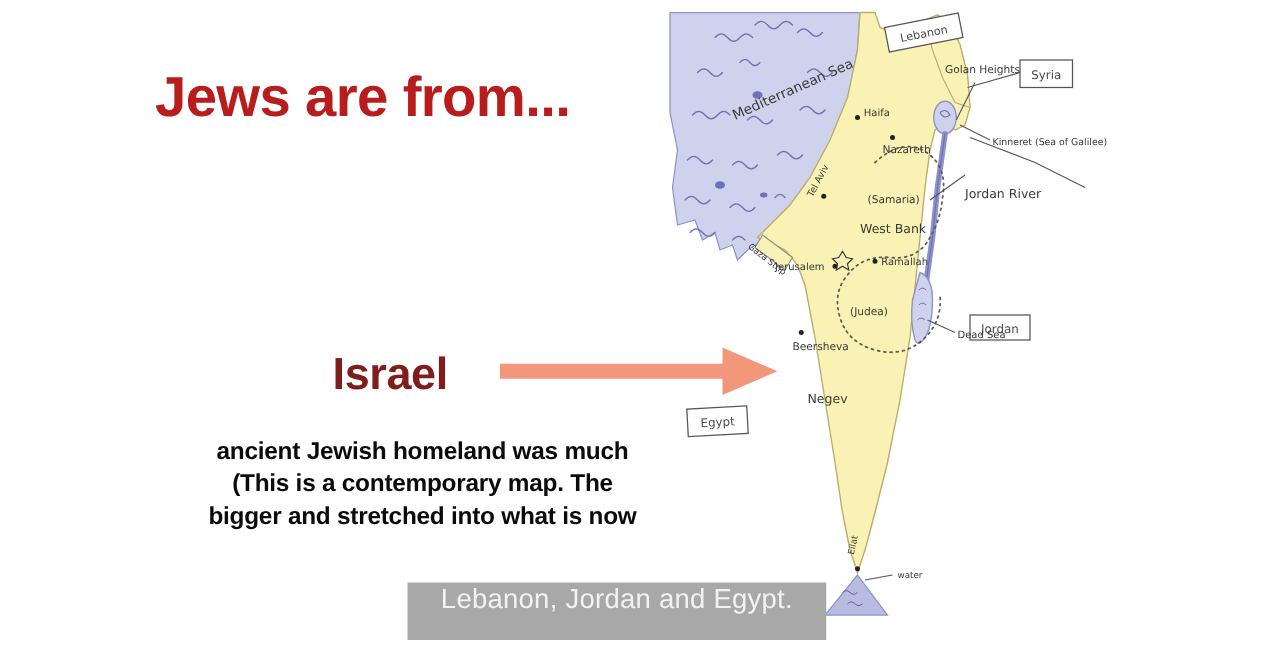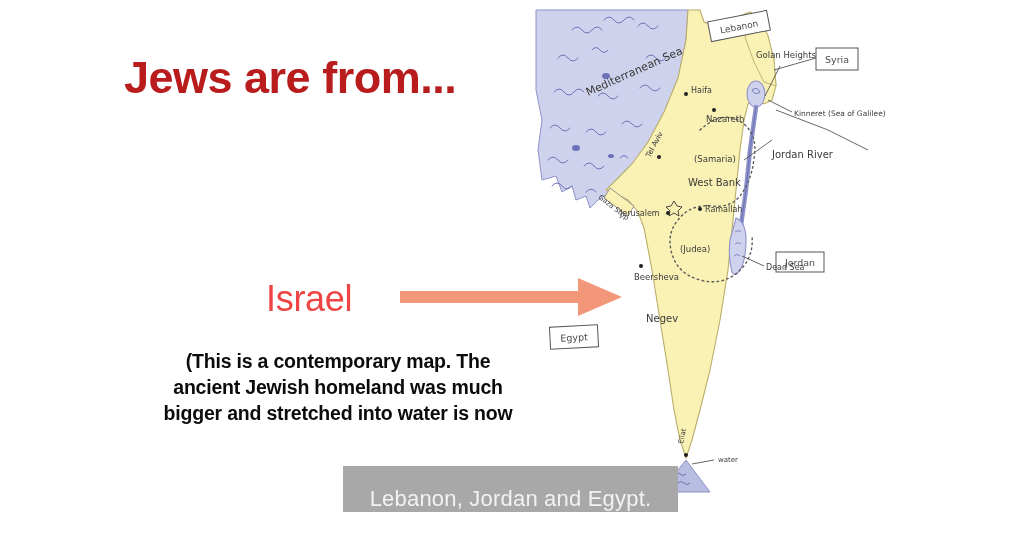--- a/index.html
+++ b/index.html
@@ -26,23 +26,23 @@
     letter-spacing: -0.5px;
     color: #b91c1c;
     white-space: nowrap;
   }
 
   #israel-label {
     position: absolute;
     left: 266px;
     top: 278px;
     font-size: 36px;
-    font-weight: normal;
+    font-weight: bold;
     letter-spacing: -0.3px;
-    color: #ef4444;
+    color: #7f1d1d;
     white-space: nowrap;
   }
 
   
   #arrow {
     position: absolute;
     left: 400px;
     top: 276px;
     width: 222px;
     height: 42px;
@@ -59,27 +59,27 @@
     font-weight: bold;
     line-height: 26px;
     letter-spacing: -0.2px;
     color: #0b0b0b;
   }
   #paragraph .pline { display: block; white-space: nowrap; }
 
   
   #caption-bar {
     position: absolute;
-    left: 343px;
+    left: 326px;
     top: 466px;
     width: 335px;
     height: 46px;
     background: #a8a8a8;
     display: flex;
-    align-items: flex-end;
+    align-items: flex-start;
     justify-content: center;
   }
   #caption-text {
     color: #f2f2f2;
     font-size: 22px;
     letter-spacing: 0.2px;
     white-space: nowrap;
   }
 
   
@@ -109,23 +109,23 @@
 
   <div id="israel-label">Israel</div>
 
   <div id="arrow">
     <svg width="222" height="42" viewBox="0 0 222 42">
       <path d="M0,15 L178,15 L178,2 L222,21 L178,40 L178,27 L0,27 Z" fill="#f3977a"></path>
     </svg>
   </div>
 
   <div id="paragraph">
+    <span class="pline">ancient Jewish homeland was much</span>
     <span class="pline">(This is a contemporary map. The</span>
-    <span class="pline">ancient Jewish homeland was much</span>
-    <span class="pline">bigger and stretched into water is now</span>
+    <span class="pline">bigger and stretched into what is now</span>
   </div>
 
   <div id="map">
     <svg class="map-svg" width="370" height="500" viewBox="0 0 370 500">
 
       <path d="M8,10 L160,10 L158,40 L150,80 L136,115 L120,145 L104,170 L86,190 L70,200 L62,208
                L58,196 L48,200 L44,186 L34,192 L28,176 L14,180 L10,150 L14,120 L8,90 Z" fill="#cfd2ec" stroke="#8e92c8" stroke-width="1"></path>
 
       <g stroke="#6d72b8" fill="none" stroke-width="1" stroke-linecap="round">
         <path d="M44,30 q5,-6 10,0 q5,6 10,0 q5,-6 10,0"></path>

